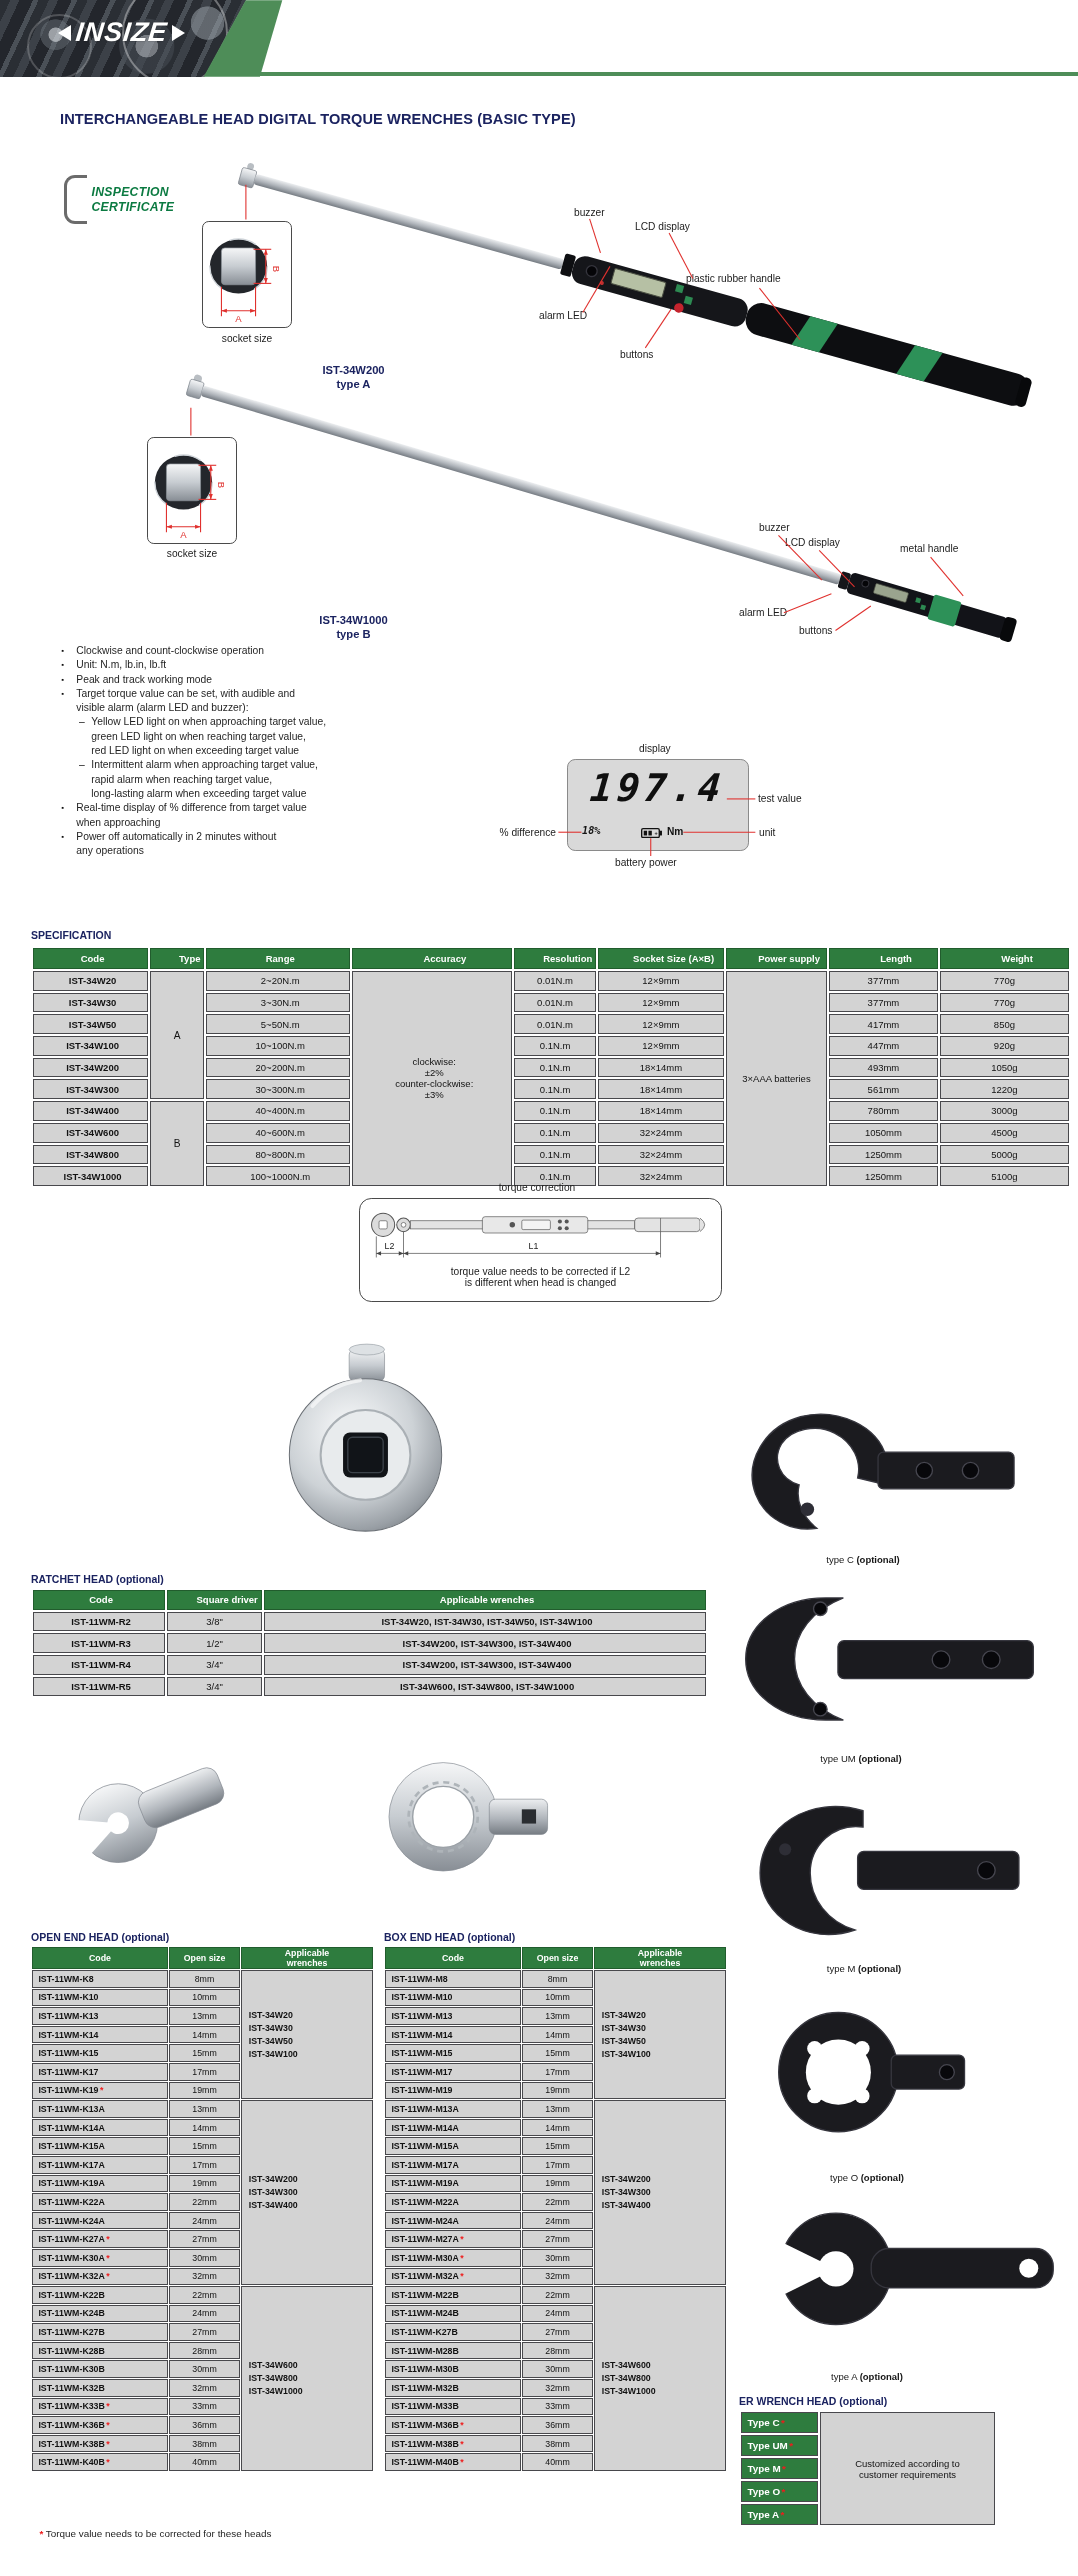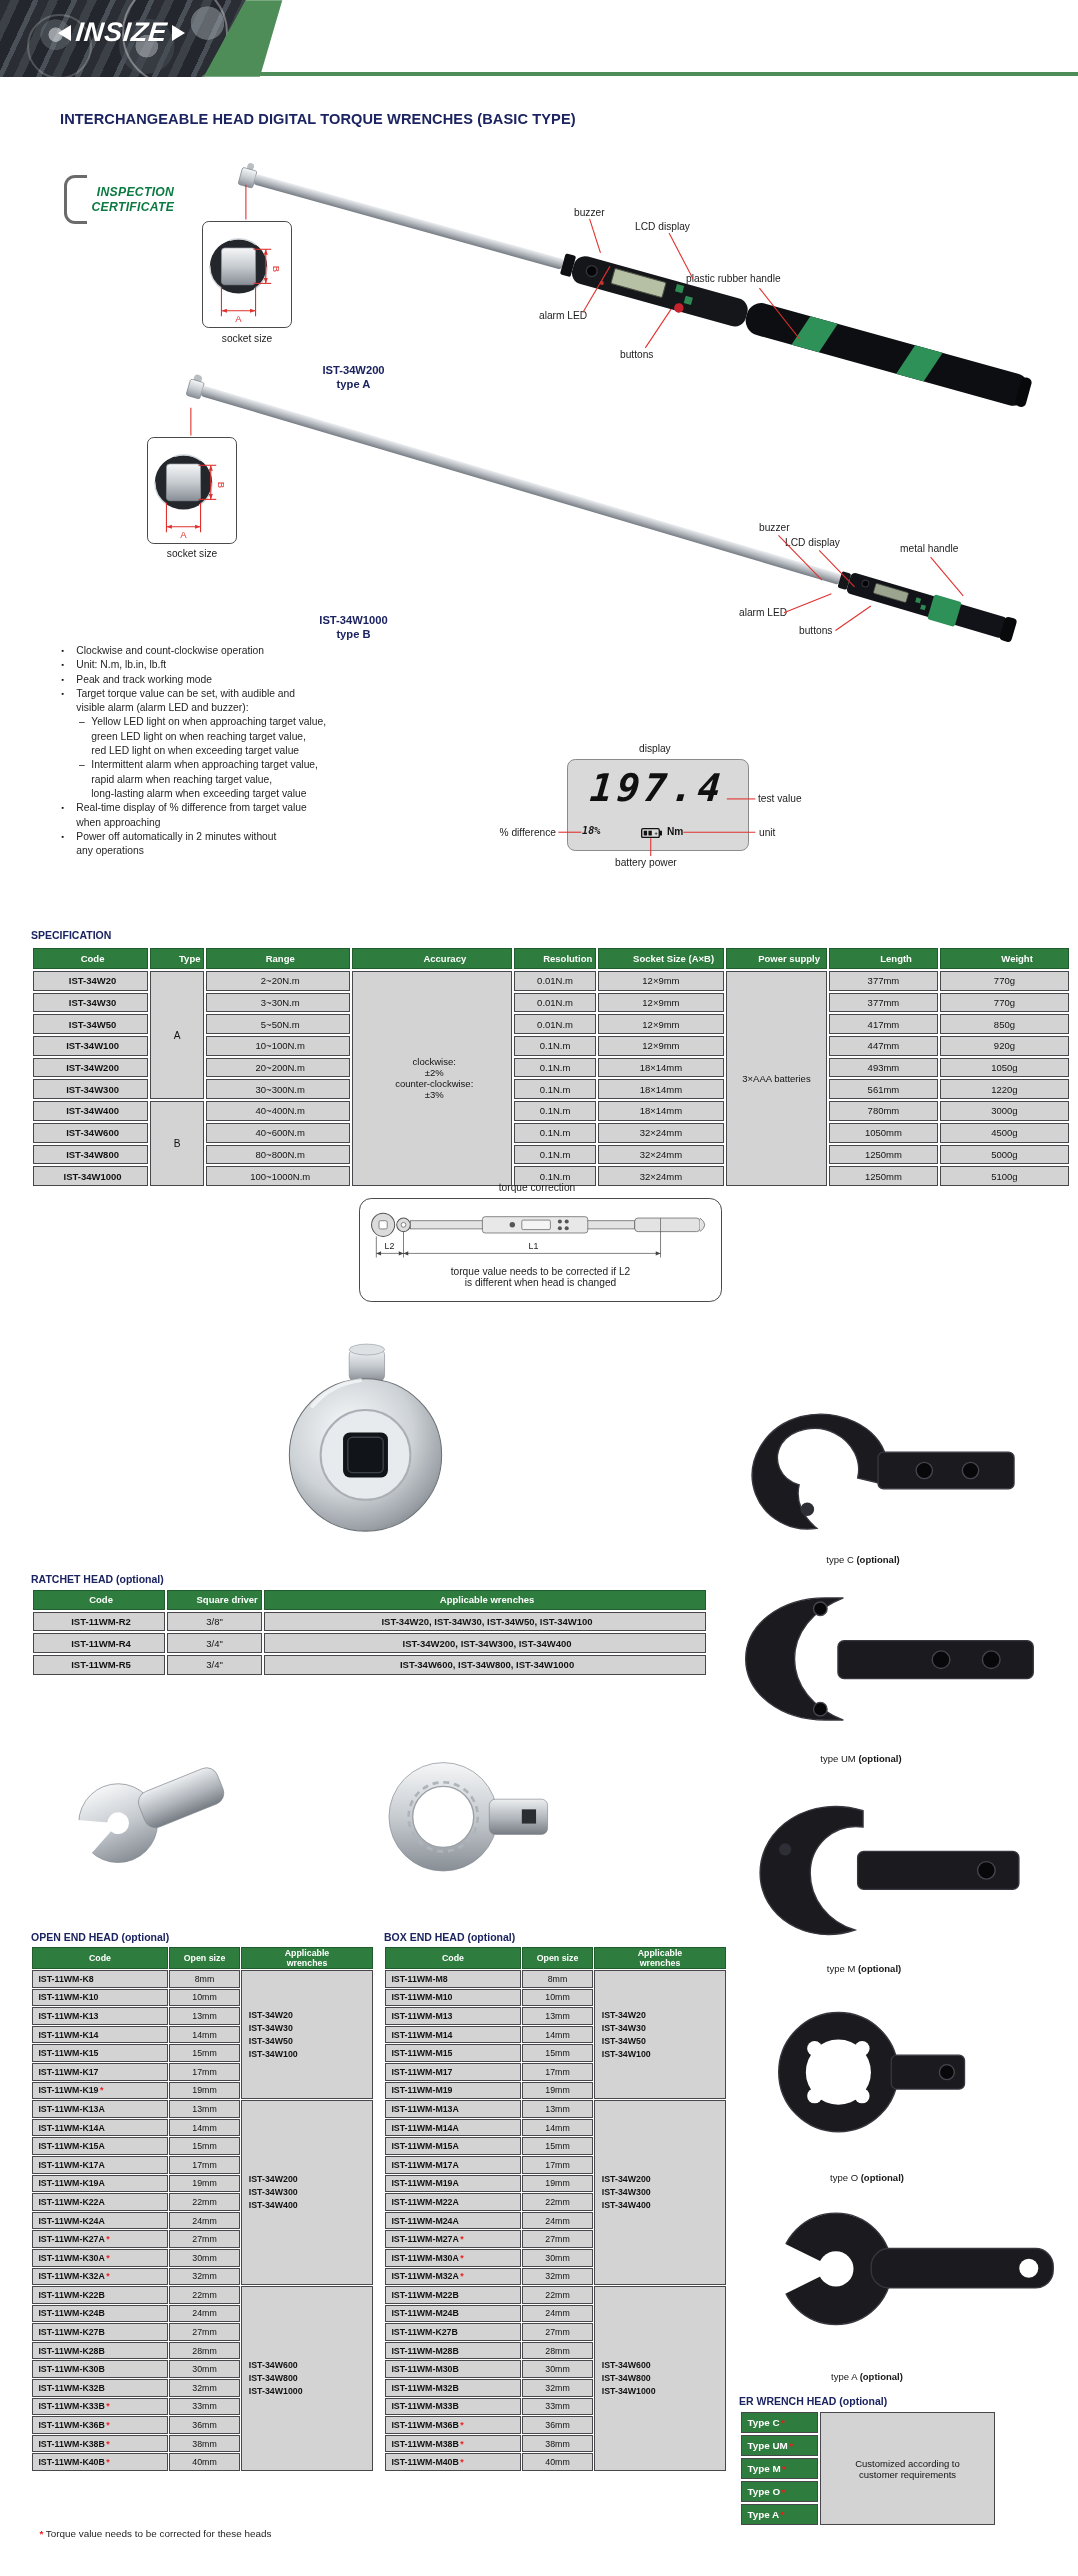--- a/index.html
+++ b/index.html
@@ -23,21 +23,21 @@
   .logo .arrow-l{width:0;height:0;border-style:solid;border-width:8.8px 13.6px 8.8px 0;border-color:transparent #fff transparent transparent;}
   .logo .arrow-r{width:0;height:0;border-style:solid;border-width:8.8px 0 8.8px 13.6px;border-color:transparent transparent transparent #fff;}
   .logo .word{color:#fff;font-size:27px;font-weight:bold;font-style:italic;letter-spacing:0.7px;transform:skewX(-6deg);
     text-shadow:0 0 1.4px rgba(0,0,0,.6);}
 
   
   .page-title{left:60px;top:111px;font-size:14.6px;font-weight:bold;color:#1b2360;letter-spacing:0.1px;}
   .sec-title{font-size:10.5px;font-weight:bold;color:#1b2360;}
   .badge{left:64px;top:175px;display:flex;align-items:center;gap:4.1px;}
   .badge .bracket{width:20.4px;height:43px;border:3.4px solid #6b6b6b;border-right:none;border-radius:11px 0 0 11px;}
-  .badge .bt{color:#0b7a41;font-style:italic;font-weight:bold;font-size:12.2px;line-height:14.3px;letter-spacing:0.3px;text-align:right;}
+  .badge .bt{color:#0b7a41;font-style:italic;font-weight:bold;font-size:12.2px;line-height:14.3px;letter-spacing:0.3px;}
 
   .caption{font-size:10.2px;color:#222;text-align:center;}
   .code-label{font-size:11.2px;font-weight:bold;color:#1b2360;text-align:center;line-height:14.3px;}
   .plabel{font-size:10.2px;color:#1c1c1c;white-space:nowrap;}
 
   
   .features{left:60px;top:644px;width:380px;font-size:10.3px;line-height:14.3px;color:#1f1f1f;}
   .feat{position:relative;padding-left:16.3px;}
   .feat::before{content:"▪";position:absolute;left:1.4px;top:0;font-size:7.5px;color:#111;}
   .sub{position:relative;padding-left:15px;}
@@ -523,20 +523,25 @@
           <td class="gh lf">Code</td>
           <td class="gh">Square driver</td>
           <td class="gh lf">Applicable wrenches</td>
         </tr>
         <tr>
           <td class="lf bold">IST-11WM-R2</td>
           <td>3/8"</td>
           <td class="lf bold">IST-34W20, IST-34W30, IST-34W50, IST-34W100</td>
         </tr>
         <tr>
+          <td class="lf bold">IST-11WM-R3</td>
+          <td>1/2"</td>
+          <td class="lf bold">IST-34W200, IST-34W300, IST-34W400</td>
+        </tr>
+        <tr>
           <td class="lf bold">IST-11WM-R4</td>
           <td>3/4"</td>
           <td class="lf bold">IST-34W200, IST-34W300, IST-34W400</td>
         </tr>
         <tr>
           <td class="lf bold">IST-11WM-R5</td>
           <td>3/4"</td>
           <td class="lf bold">IST-34W600, IST-34W800, IST-34W1000</td>
         </tr>
       </tbody>

